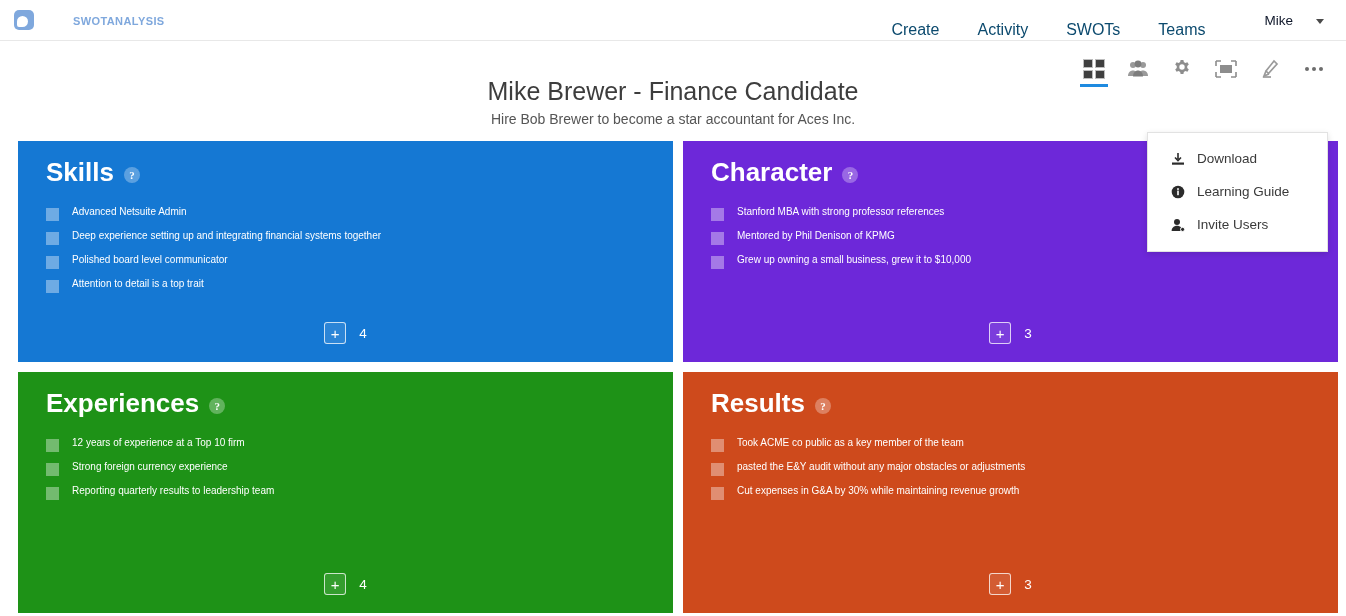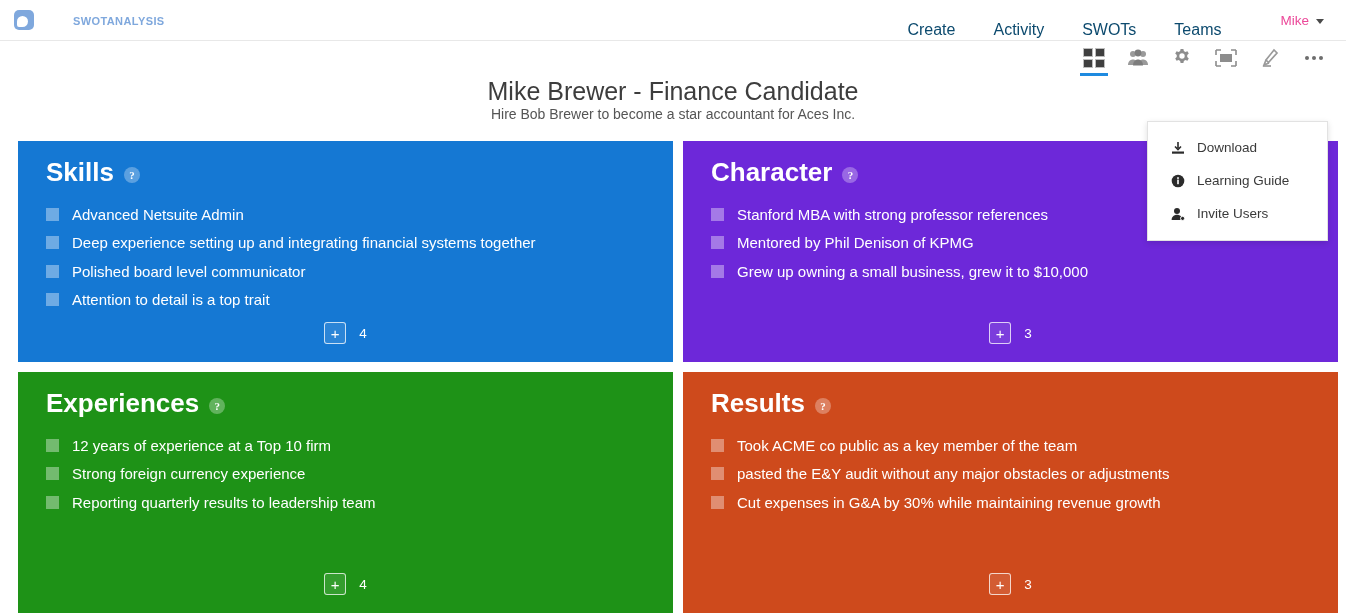--- a/index.html
+++ b/index.html
@@ -58,41 +58,41 @@
   .nav-link {
     font-size: 16px;
     color: #0c4a6e;
     padding: 0 19px;
     cursor: pointer;
     white-space: nowrap;
     margin-top: 20px;
   }
   .nav-user {
     font-size: 13.5px;
-    color: #ec4899;
+    color: #0f172a;
     padding-left: 40px;
     padding-right: 4px;
     cursor: pointer;
     display: flex;
     align-items: center;
-    gap: 7px;
+    gap: 23px;
   }
   .caret {
     width: 0; height: 0;
     border-left: 4.5px solid transparent;
     border-right: 4.5px solid transparent;
     border-top: 5px solid #4a4a4a;
     display: inline-block;
     margin-top: 2px;
   }
 
   
   .toolbar {
     position: absolute;
-    top: 45px; right: 18px;
+    top: 56px; right: 18px;
     display: flex;
     align-items: flex-start;
     gap: 16px;
     z-index: 30;
   }
   .tool {
     width: 28px; height: 26px;
     display: flex;
     align-items: center;
     justify-content: center;
@@ -140,20 +140,21 @@
   }
   .doc-title {
     font-size: 25px;
     color: #3d3d3d;
     font-weight: normal;
     line-height: 1.15;
   }
   .doc-sub {
     font-size: 14px;
     color: #555555;
+    margin-top: 5px;
   }
 
   
   .grid {
     position: absolute;
     top: 141px; left: 18px;
     width: 1310px;
     display: grid;
     grid-template-columns: 655px 655px;
     grid-template-rows: 221px 241px;
@@ -205,21 +206,21 @@
     padding: 4px 0;
     cursor: pointer;
   }
   .cbox {
     width: 13px; height: 13px;
     background: rgba(255,255,255,.38);
     flex: 0 0 13px;
     margin-top: 3px;
   }
   .q-item span {
-    font-size: 15px;
+    font-size: 10px;
     color: #ffffff;
     line-height: 1.35;
   }
 
   .q-foot {
     position: absolute;
     bottom: 0; left: 0;
     width: 100%;
     height: 58px;
     display: flex;

